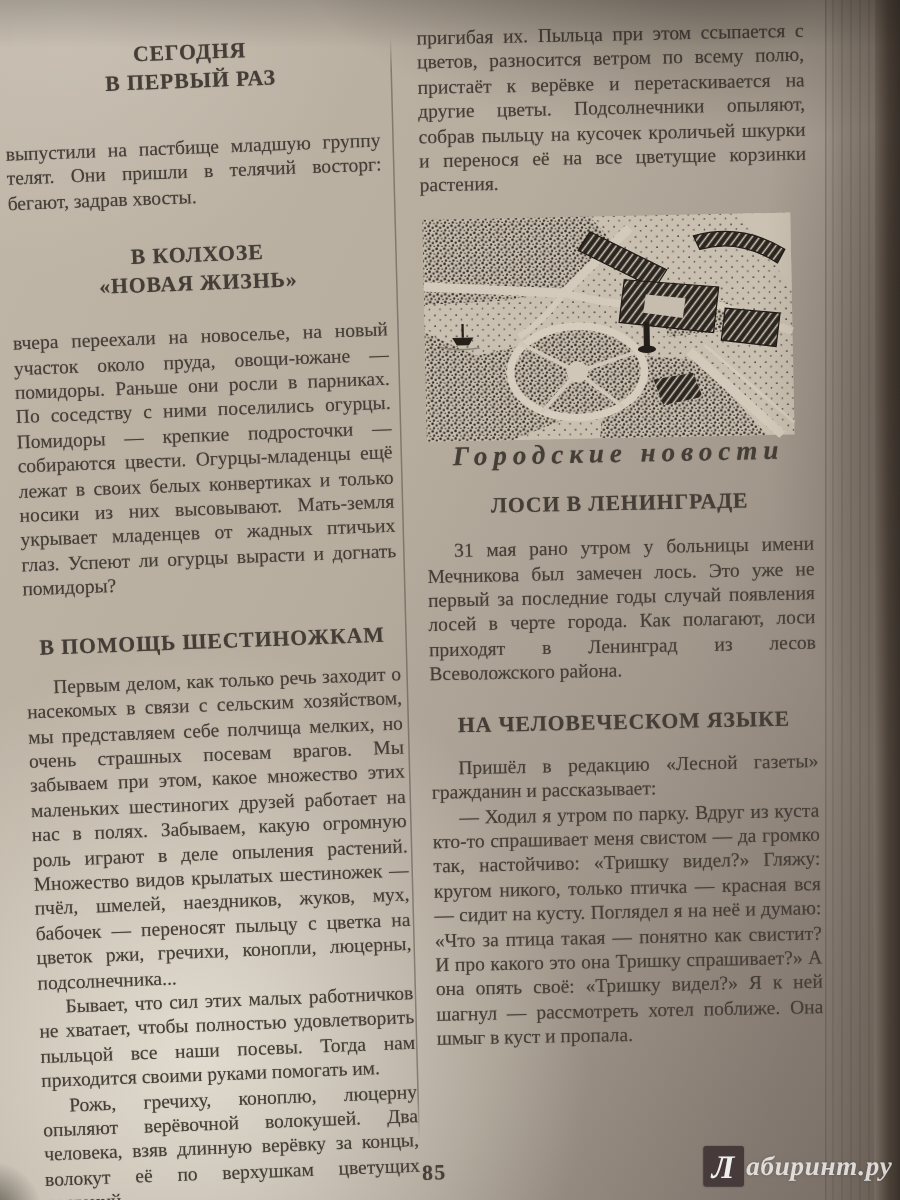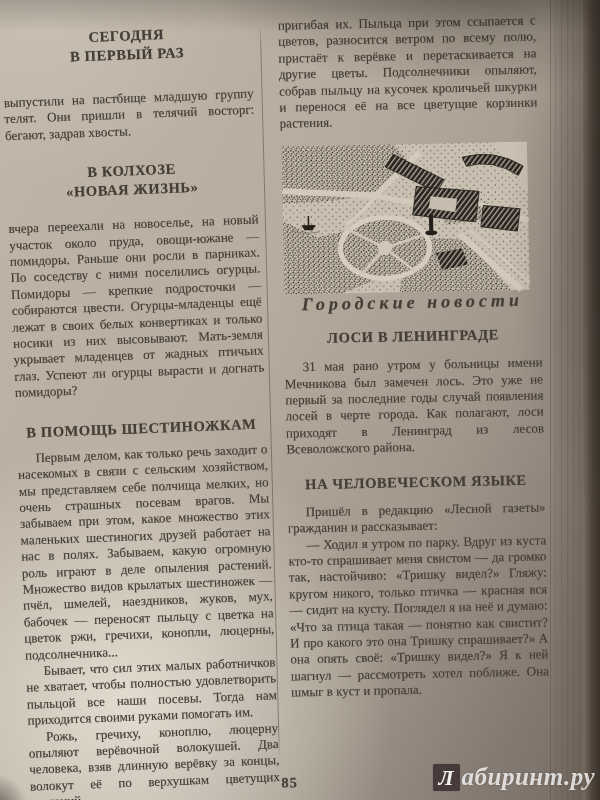--- a/index.html
+++ b/index.html
@@ -48,21 +48,21 @@
 
   .illustration{margin:12px 0 0 -2px;width:256px;height:152px;}
   .illustration svg{display:block;width:100%;height:100%;}
 
   
   .watermark{position:absolute;right:5px;bottom:9px;display:flex;align-items:center;
      font-style:italic;font-weight:bold;}
   .wm-box{width:27px;height:27px;margin-right:2px;border-radius:2px;background:#463a3b;
      color:rgba(255,255,255,0.92);font-size:22px;line-height:27px;text-align:center;
      box-shadow:0 0 1px rgba(0,0,0,0.4);}
-  .wm-text{font-size:25px;color:rgba(255,255,255,0.78);letter-spacing:0.5px;
+  .wm-text{font-size:18px;color:rgba(255,255,255,0.78);letter-spacing:0.5px;
      text-shadow:0 0 2px rgba(60,50,45,0.35);text-align:center;}
 </style>
 </head>
 <body>
 
 <div id="photo">
 
   <div class="sheet">
 
     <div class="column-rule"></div>

